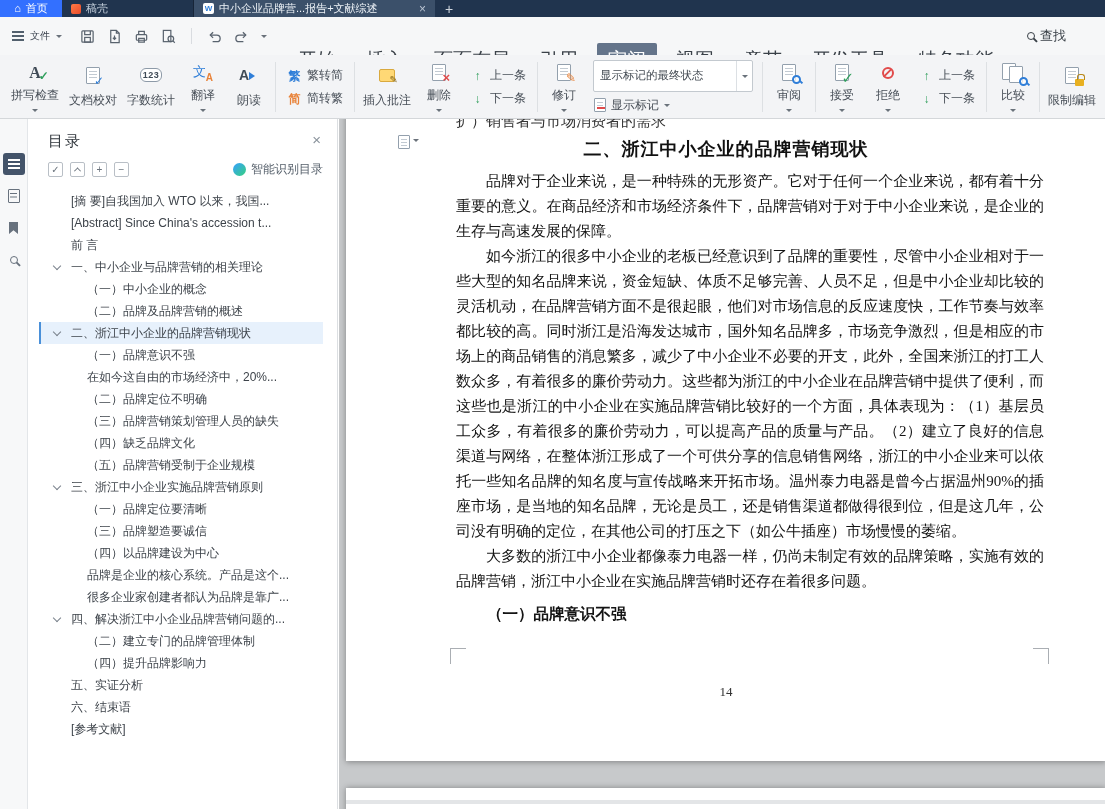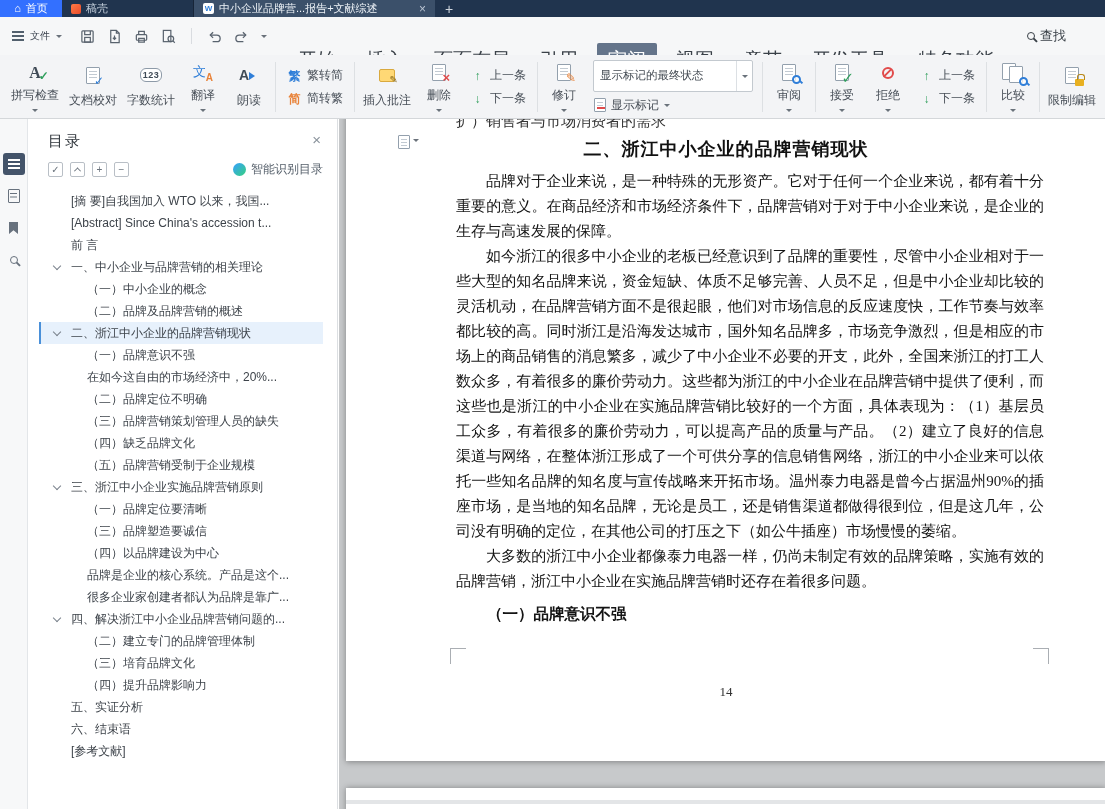--- a/index.html
+++ b/index.html
@@ -455,21 +455,20 @@
         <div class="toc-item lvl1"><span class="toc-label">（四）缺乏品牌文化</span></div>
         <div class="toc-item lvl1"><span class="toc-label">（五）品牌营销受制于企业规模</span></div>
         <div class="toc-item lvl0"><span class="toc-arrow"></span><span class="toc-label">三、浙江中小企业实施品牌营销原则</span></div>
         <div class="toc-item lvl1"><span class="toc-label">（一）品牌定位要清晰</span></div>
         <div class="toc-item lvl1"><span class="toc-label">（三）品牌塑造要诚信</span></div>
         <div class="toc-item lvl1"><span class="toc-label">（四）以品牌建设为中心</span></div>
         <div class="toc-item lvl1"><span class="toc-label">品牌是企业的核心系统。产品是这个...</span></div>
         <div class="toc-item lvl1"><span class="toc-label">很多企业家创建者都认为品牌是靠广...</span></div>
         <div class="toc-item lvl0"><span class="toc-arrow"></span><span class="toc-label">四、解决浙江中小企业品牌营销问题的...</span></div>
         <div class="toc-item lvl1"><span class="toc-label">（二）建立专门的品牌管理体制</span></div>
-        <div class="toc-item lvl1"><span class="toc-label">（三）培育品牌文化</span></div>
         <div class="toc-item lvl1"><span class="toc-label">（四）提升品牌影响力</span></div>
         <div class="toc-item lvl0"><span class="toc-label">五、实证分析</span></div>
         <div class="toc-item lvl0"><span class="toc-label">六、结束语</span></div>
         <div class="toc-item lvl0"><span class="toc-label">[参考文献]</span></div>
       </div>
   </div>
 
   <div class="docarea">
     <div class="page serif">
       <div class="clip-line">扩）销售者与市场消费者的需求</div>

